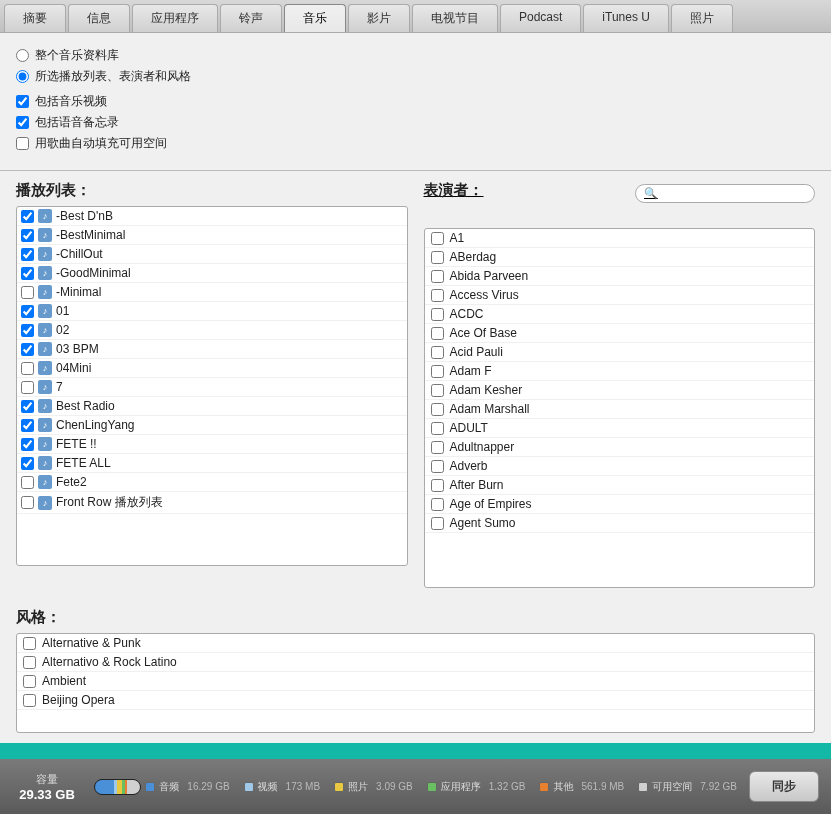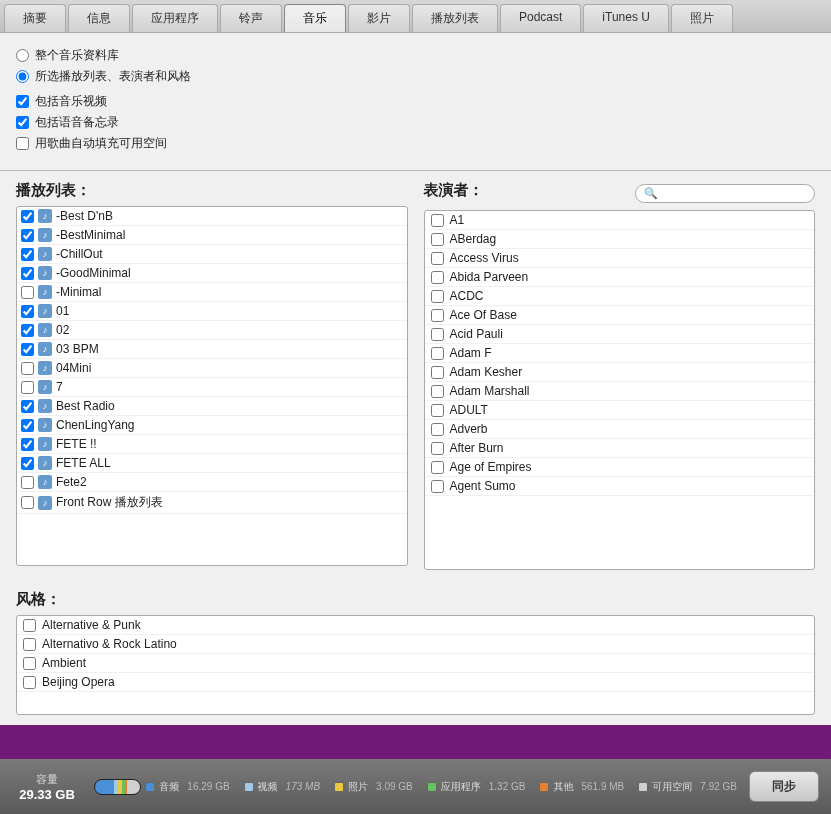--- a/index.html
+++ b/index.html
@@ -154,21 +154,22 @@
       outline: none;
       font-size: 11px;
       width: 100%;
       background: transparent;
     }
 
     .panel-right-header {
       display: flex;
       justify-content: space-between;
       align-items: center;
-      margin-bottom: 4px;
+      margin-bottom: 22px;
+      text-decoration: underline;
     }
 
     
     .genre-panel {
       padding: 10px 16px;
       background: #f0f0f0;
     }
 
     .genre-list-container {
       border: 1px solid #aaa;
@@ -248,34 +249,34 @@
       font-size: 12px;
       font-weight: bold;
       cursor: pointer;
       color: #333;
       min-width: 70px;
     }
 
     .content-wrapper {
       height: calc(814px - 55px);
       overflow-y: auto;
-      background: #701a75;
+      background: #14b8a6;
     }
   </style>
 </head>
 <body>
 
 <div class="tab-bar">
   <div class="tab">摘要</div>
   <div class="tab">信息</div>
   <div class="tab">应用程序</div>
   <div class="tab">铃声</div>
   <div class="tab active">音乐</div>
   <div class="tab">影片</div>
-  <div class="tab">播放列表</div>
+  <div class="tab">电视节目</div>
   <div class="tab">Podcast</div>
   <div class="tab">iTunes U</div>
   <div class="tab">照片</div>
 </div>
 
 <div class="content-wrapper">
 
   <div class="main-content">
     <div class="radio-group">
       <label class="radio-item">
@@ -406,28 +407,28 @@
             <div class="artist-item">
     <input type="checkbox" style="">
     <span>A1</span>
   </div>
             <div class="artist-item">
     <input type="checkbox" style="">
     <span>ABerdag</span>
   </div>
             <div class="artist-item">
     <input type="checkbox" style="">
+    <span>Abida Parveen</span>
+  </div>
+            <div class="artist-item">
+    <input type="checkbox" style="">
     <span>Access Virus</span>
   </div>
             <div class="artist-item">
     <input type="checkbox" style="">
-    <span>Abida Parveen</span>
-  </div>
-            <div class="artist-item">
-    <input type="checkbox" style="">
     <span>ACDC</span>
   </div>
             <div class="artist-item">
     <input type="checkbox" style="">
     <span>Ace Of Base</span>
   </div>
             <div class="artist-item">
     <input type="checkbox" style="">
     <span>Acid Pauli</span>
   </div>
@@ -439,20 +440,24 @@
     <input type="checkbox" style="">
     <span>Adam Kesher</span>
   </div>
             <div class="artist-item">
     <input type="checkbox" style="">
     <span>Adam Marshall</span>
   </div>
             <div class="artist-item">
     <input type="checkbox" style="">
     <span>ADULT</span>
+  </div>
+            <div class="artist-item">
+    <input type="checkbox" style="">
+    <span>Adultnapper</span>
   </div>
             <div class="artist-item">
     <input type="checkbox" style="">
     <span>Adverb</span>
   </div>
             <div class="artist-item">
     <input type="checkbox" style="">
     <span>After Burn</span>
   </div>
             <div class="artist-item">
@@ -516,21 +521,21 @@
         <div class="legend-item">
     <div class="legend-dot" style="background:#4a90d9; border:1px solid #666;"></div>
     <span>音频</span>
           <br>
     <span style="color:#bbb;">16.29 GB</span>
   </div>
         <div class="legend-item">
     <div class="legend-dot" style="background:#a0c8e8; border:1px solid #666;"></div>
     <span>视频</span>
           <br>
-    <span style="color:#bbb;font-style:italic;">173 MB</span>
+    <span style="color:#bbb;">173 MB</span>
   </div>
         <div class="legend-item">
     <div class="legend-dot" style="background:#e8c840; border:1px solid #666;"></div>
     <span>照片</span>
           <br>
     <span style="color:#bbb;">3.09 GB</span>
   </div>
         <div class="legend-item">
     <div class="legend-dot" style="background:#68c060; border:1px solid #666;"></div>
     <span>应用程序</span>

